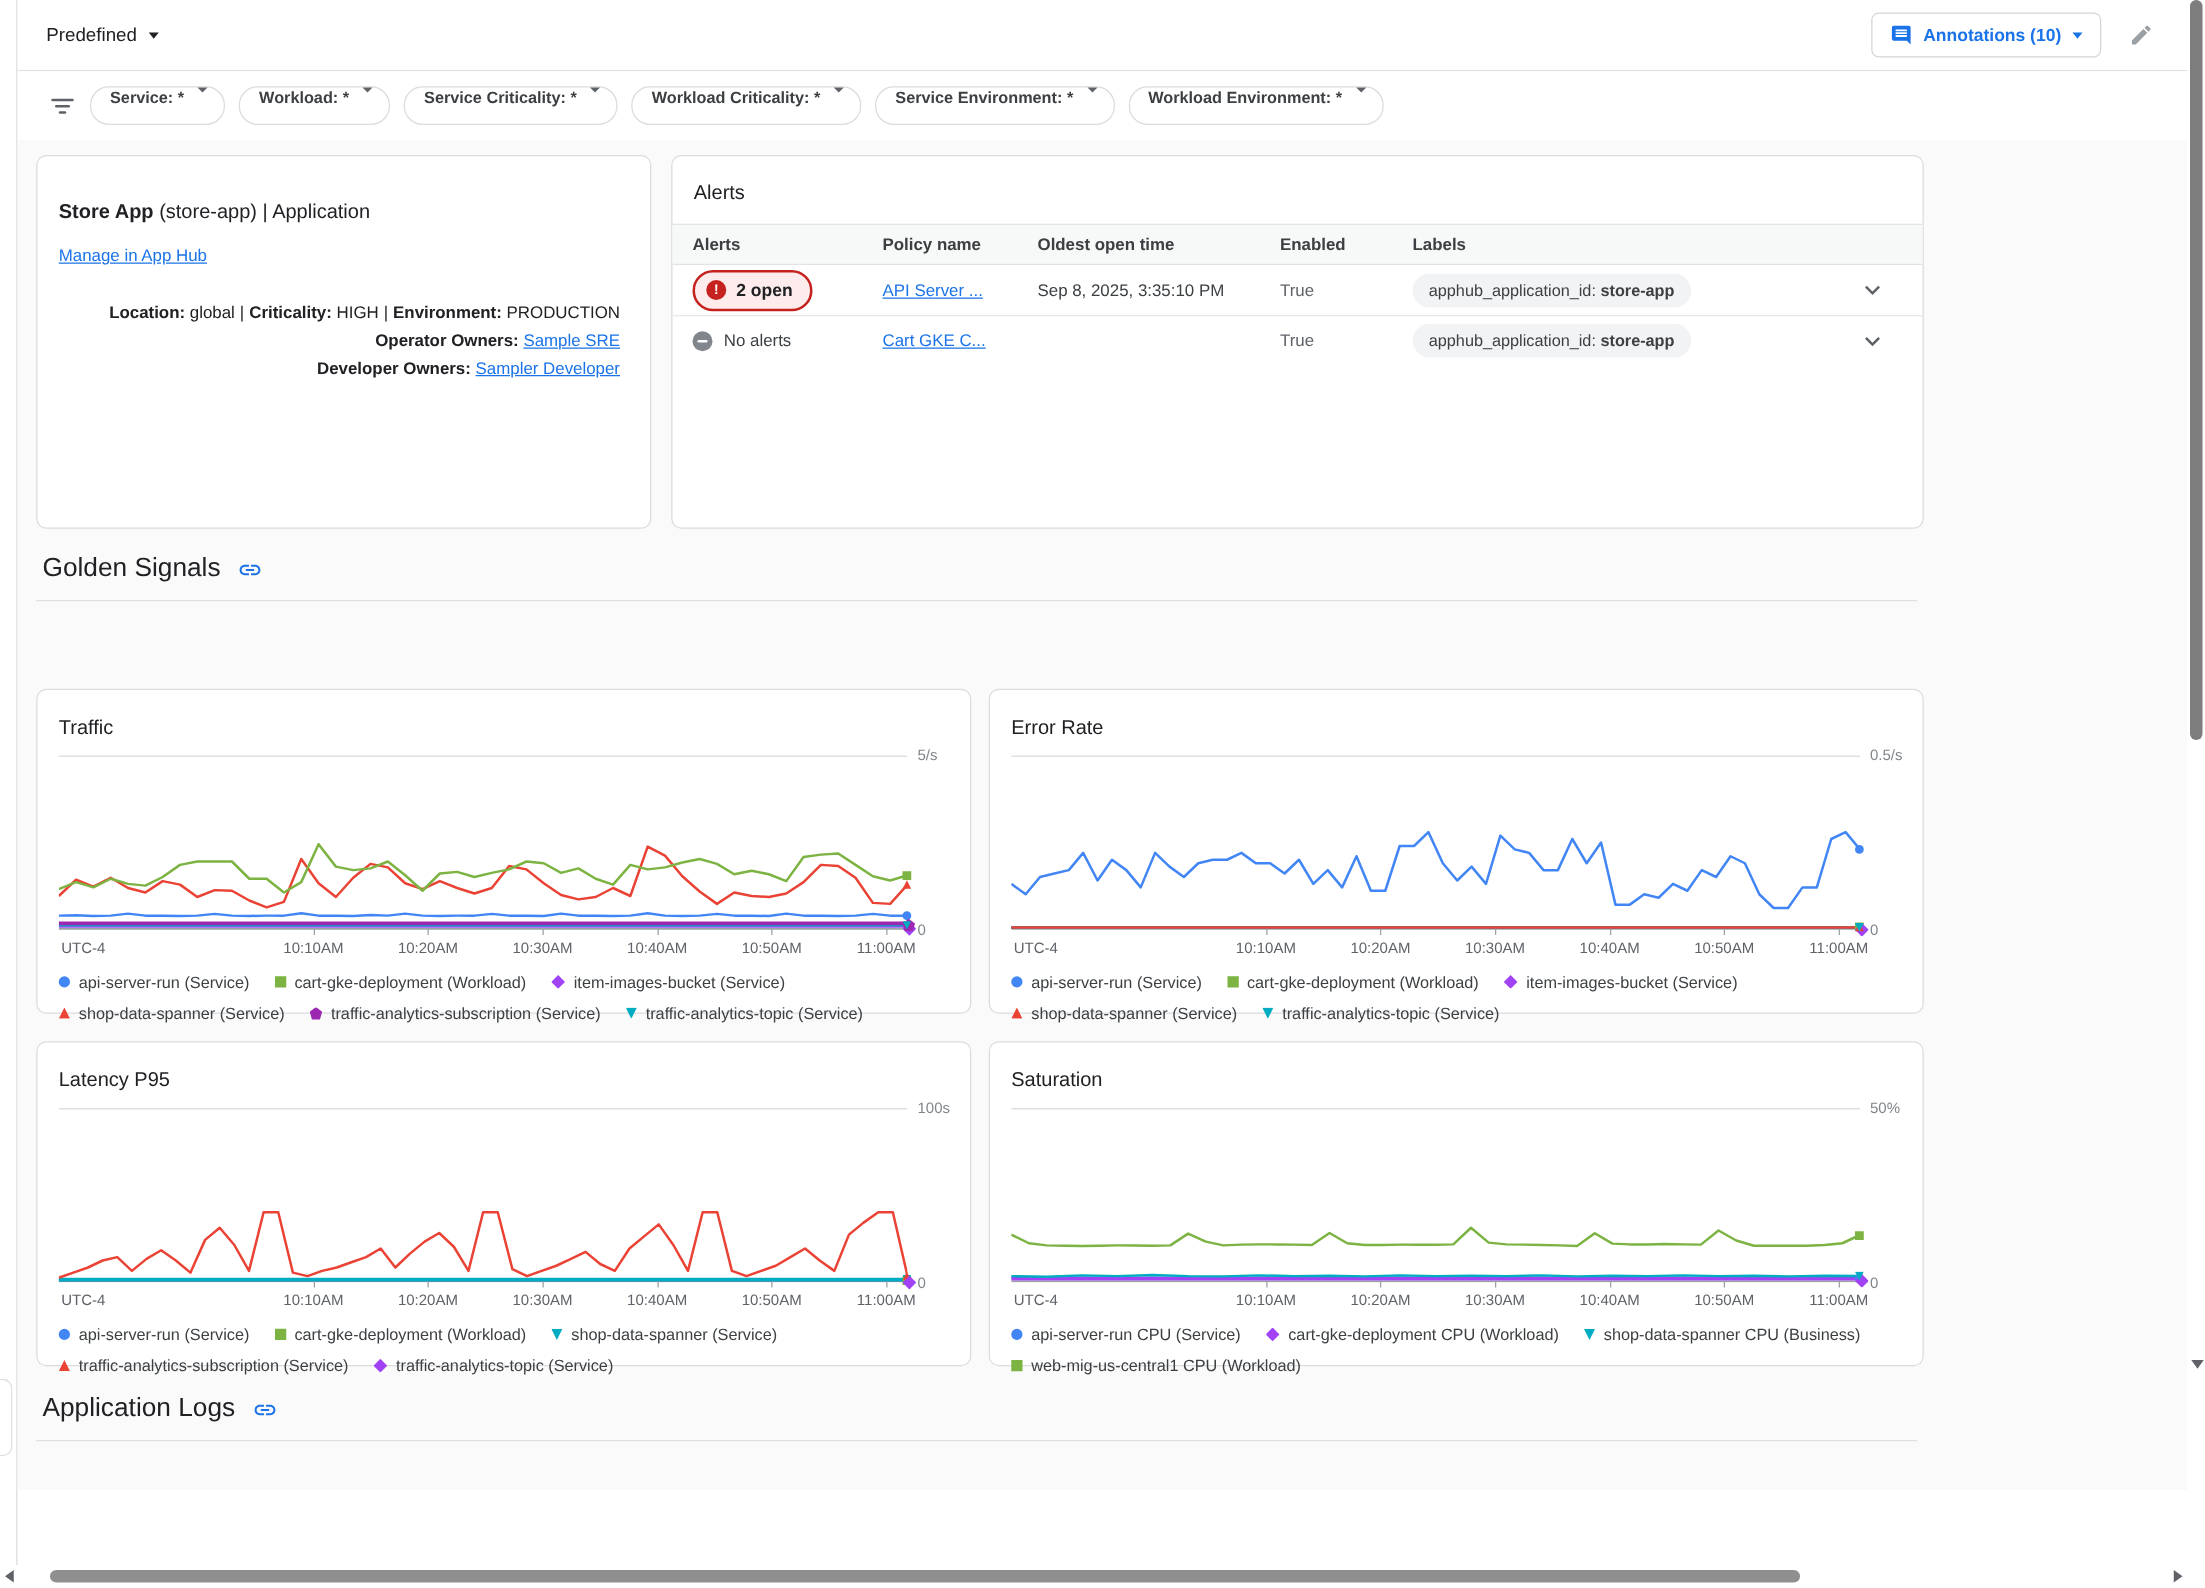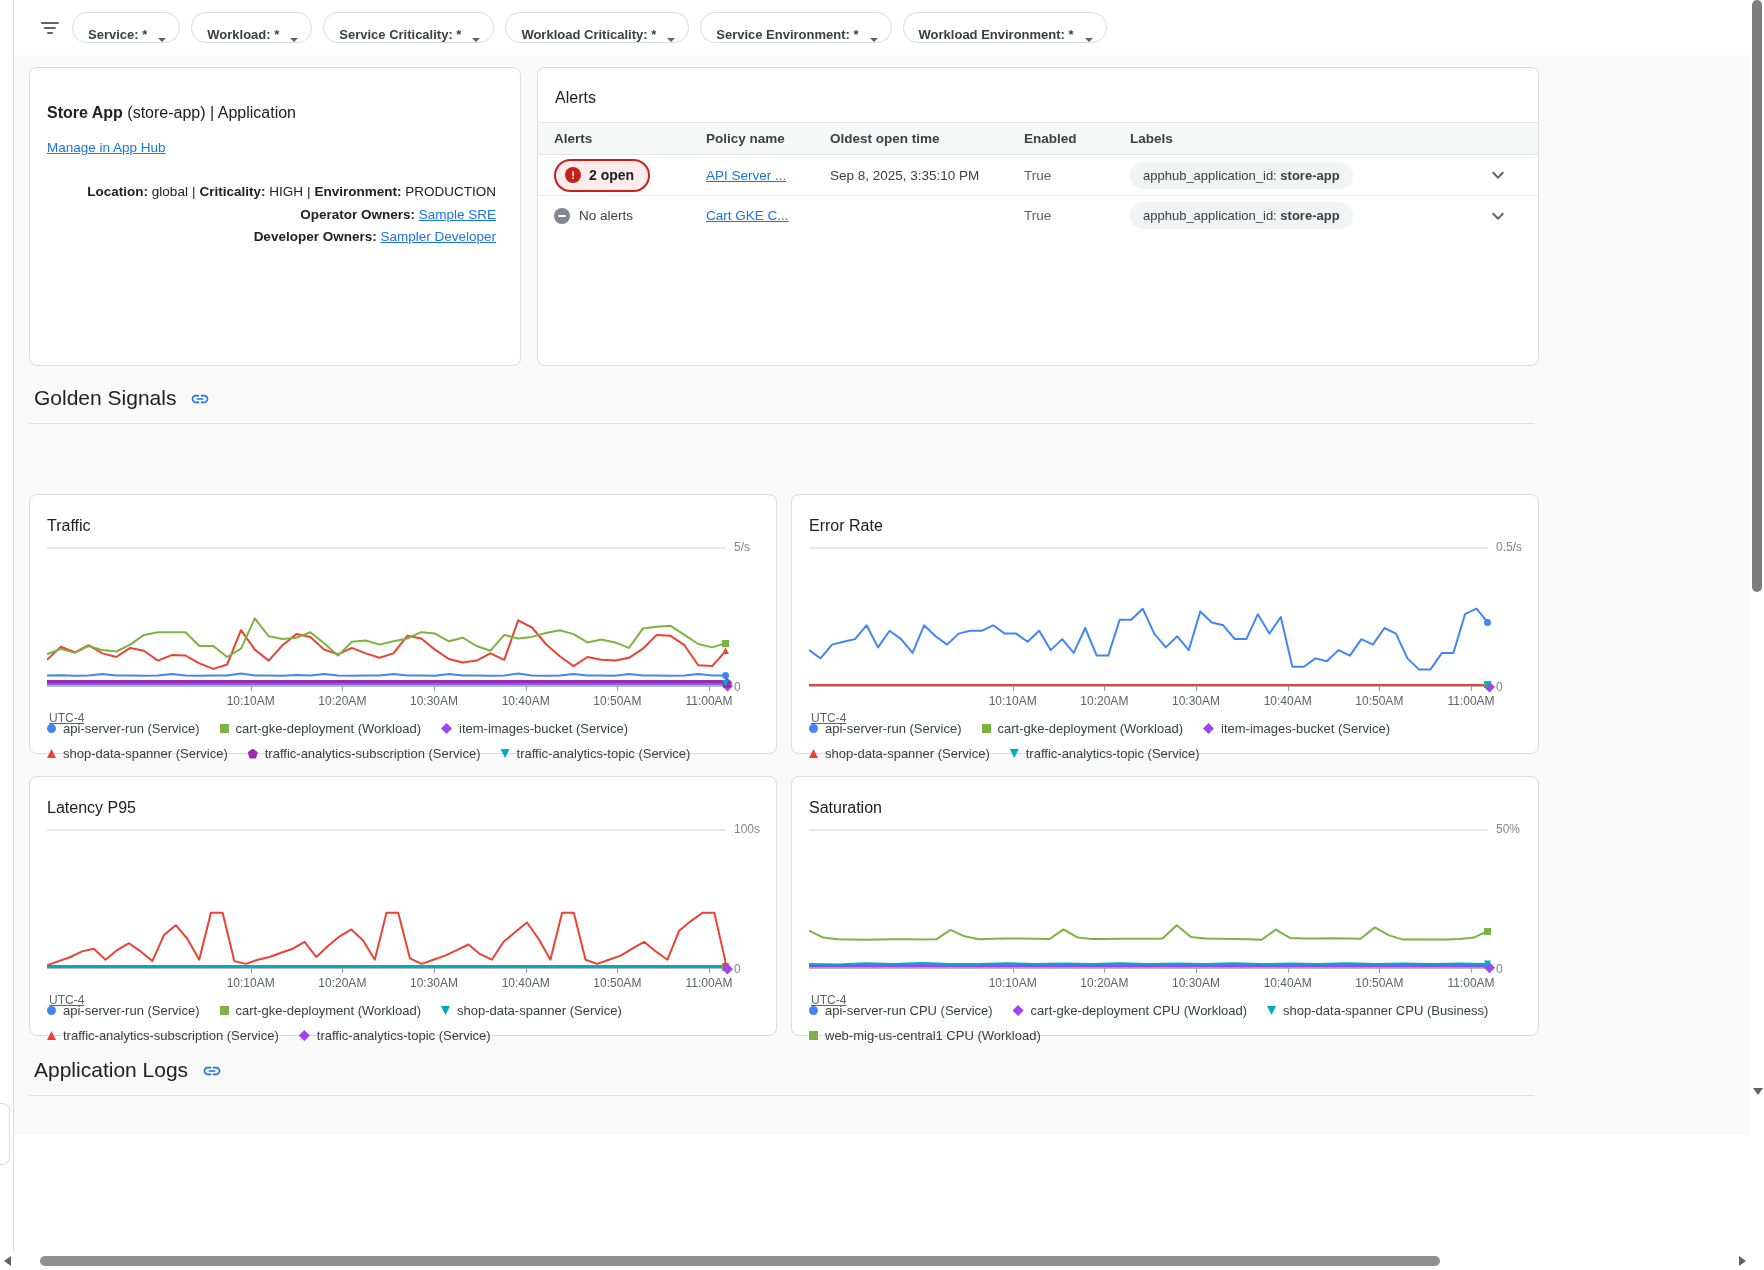--- a/index.html
+++ b/index.html
@@ -20,21 +20,21 @@
   .caret-blue{width:0;height:0;border-left:4.5px solid transparent;border-right:4.5px solid transparent;
               border-top:5px solid #1a73e8;}
   .icon-btn{background:none;border:none;padding:0;cursor:pointer;display:flex;align-items:center;}
   
   .filterbar{height:55px;display:flex;align-items:center;gap:12px;padding:0 16px 0 26px;background:#fff;
              box-sizing:border-box;}
   .filter-icon{display:flex;flex-direction:column;align-items:center;gap:3px;width:20px;cursor:pointer;}
   .filter-icon i{display:block;height:2px;background:#5f6368;border-radius:1px;}
   .filter-icon i:nth-child(1){width:18px}.filter-icon i:nth-child(2){width:12px}.filter-icon i:nth-child(3){width:6px}
   #chips{display:flex;align-items:center;gap:11px;}
-  .chip{display:flex;align-items:flex-end;gap:11px;height:29px;padding:0 13px 0 15px;border:1px solid #dadce0;
+  .chip{display:flex;align-items:flex-start;gap:11px;height:29px;padding:0 13px 0 15px;border:1px solid #dadce0;
         border-radius:15px;background:#fff;font-size:13px;font-weight:bold;color:#3c4043;cursor:pointer;}
   .chip .caret{width:0;height:0;border-left:4px solid transparent;border-right:4px solid transparent;
                border-top:4.5px solid #5f6368;}
   
   .content{background:#fafafa;padding:12px 0 30px 15px;min-height:1080px;box-sizing:border-box;}
   .card{background:#fff;border:1px solid #dadce0;border-radius:8px;box-sizing:border-box;}
   .cards-row{display:flex;gap:16px;}
   .info-card{width:492px;height:299px;padding:36px 24px 0 17px;}
   .app-title{font-size:16px;color:#202124;}
   .app-title b{font-weight:bold;}
@@ -74,21 +74,21 @@
   .chart-title{font-size:16px;color:#202124;}
   .chart-body{display:flex;margin-top:12px;}
   .chart-main{flex:1;min-width:0;}
   .plot{height:140px;position:relative;}
   .plot svg{position:absolute;left:0;top:0;width:100%;height:100%;display:block;}
   .marker{position:absolute;width:7px;height:7px;left:calc(100% - 4px);}
   .ycol{width:34px;position:relative;font-size:12px;color:#80868b;flex:none;}
   .ylab-top{position:absolute;top:-7px;left:8px;white-space:nowrap;}
   .ylab-zero{position:absolute;top:133px;left:8px;}
   .xaxis{height:22px;position:relative;font-size:12px;color:#5f6368;margin-top:2px;}
-  .x0{position:absolute;left:2px;top:22px;text-decoration:underline;}
+  .x0{position:absolute;left:2px;top:5px;}
   .xt{position:absolute;top:5px;transform:translateX(-50%);white-space:nowrap;}
   .tick{position:absolute;top:-3px;width:1px;height:5px;background:#9aa0a6;}
   .legend-row{display:flex;gap:20px;margin-top:10px;font-size:13px;color:#3c4043;}
   .legend-row:first-of-type{margin-top:15px;}
   .li{display:flex;align-items:center;gap:7px;cursor:pointer;white-space:nowrap;}
   .mk{width:9px;height:9px;flex:none;}
   .m-circle{border-radius:50%;}
   .m-diamond{clip-path:polygon(50% 0,100% 50%,50% 100%,0 50%);width:11px;height:11px;}
   .m-tri-up{clip-path:polygon(50% 0,100% 100%,0 100%);}
   .m-tri-down{clip-path:polygon(0 0,100% 0,50% 100%);}
@@ -105,20 +105,44 @@
   .harrow-r{position:absolute;right:4px;top:4px;width:0;height:0;border-top:5px solid transparent;
             border-bottom:5px solid transparent;border-left:7px solid #5f6368;cursor:pointer;}
   .panel-handle{position:absolute;left:0;top:1103px;width:9px;height:60px;background:#fff;
                 border:1px solid #dadce0;border-left:none;border-radius:0 8px 8px 0;cursor:pointer;}
 </style>
 </head>
 <body>
 
 <div class="page">
 
+  <div class="topbar">
+    <div class="view-select">
+      <span>Predefined</span>
+      <span class="caret-dark"></span>
+    </div>
+    <div class="topbar-right">
+      <button class="annot-btn">
+        <span style="display:flex;">
+          <svg width="18" height="18" viewBox="0 0 24 24" fill="#1a73e8">
+              <path d="M21.99 4c0-1.1-.89-2-1.99-2H4c-1.1 0-2 .9-2 2v12c0 1.1.9 2 2 2h14l4 4-.01-18zM18 14H6v-2h12v2zm0-3H6V9h12v2zm0-3H6V6h12v2z"></path>
+            </svg>
+        </span>
+        <span>Annotations (10)</span>
+        <span class="caret-blue"></span>
+      </button>
+      <button class="icon-btn">
+        <span style="display:flex;">
+          <svg width="20" height="20" viewBox="0 0 24 24" fill="#9aa0a6">
+              <path d="M3 17.25V21h3.75L17.81 9.94l-3.75-3.75L3 17.25zM20.71 7.04c.39-.39.39-1.02 0-1.41l-2.34-2.34a.9959.9959 0 0 0-1.41 0l-1.83 1.83 3.75 3.75 1.83-1.83z"></path>
+            </svg>
+        </span>
+      </button>
+    </div>
+  </div>
 
   <div class="filterbar">
     <span class="filter-icon">
         <i></i>
         <i></i>
         <i></i>
       </span>
     <div id="chips">
         <div class="chip">
           <span>Service: *</span>

